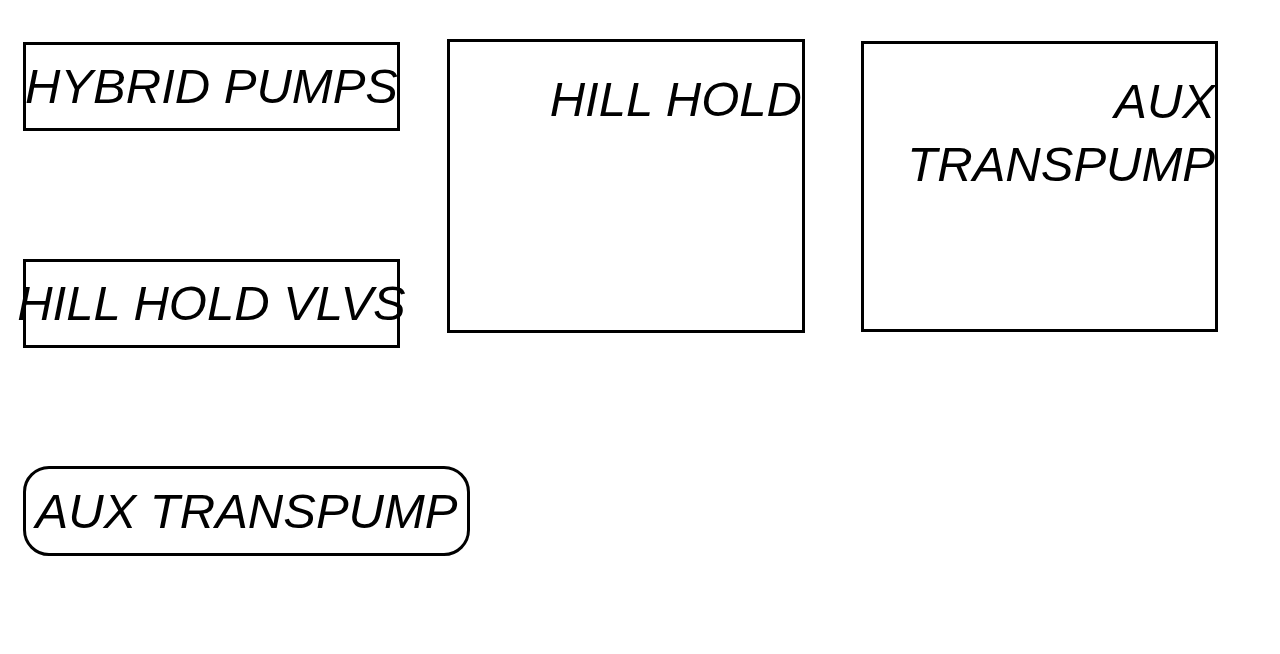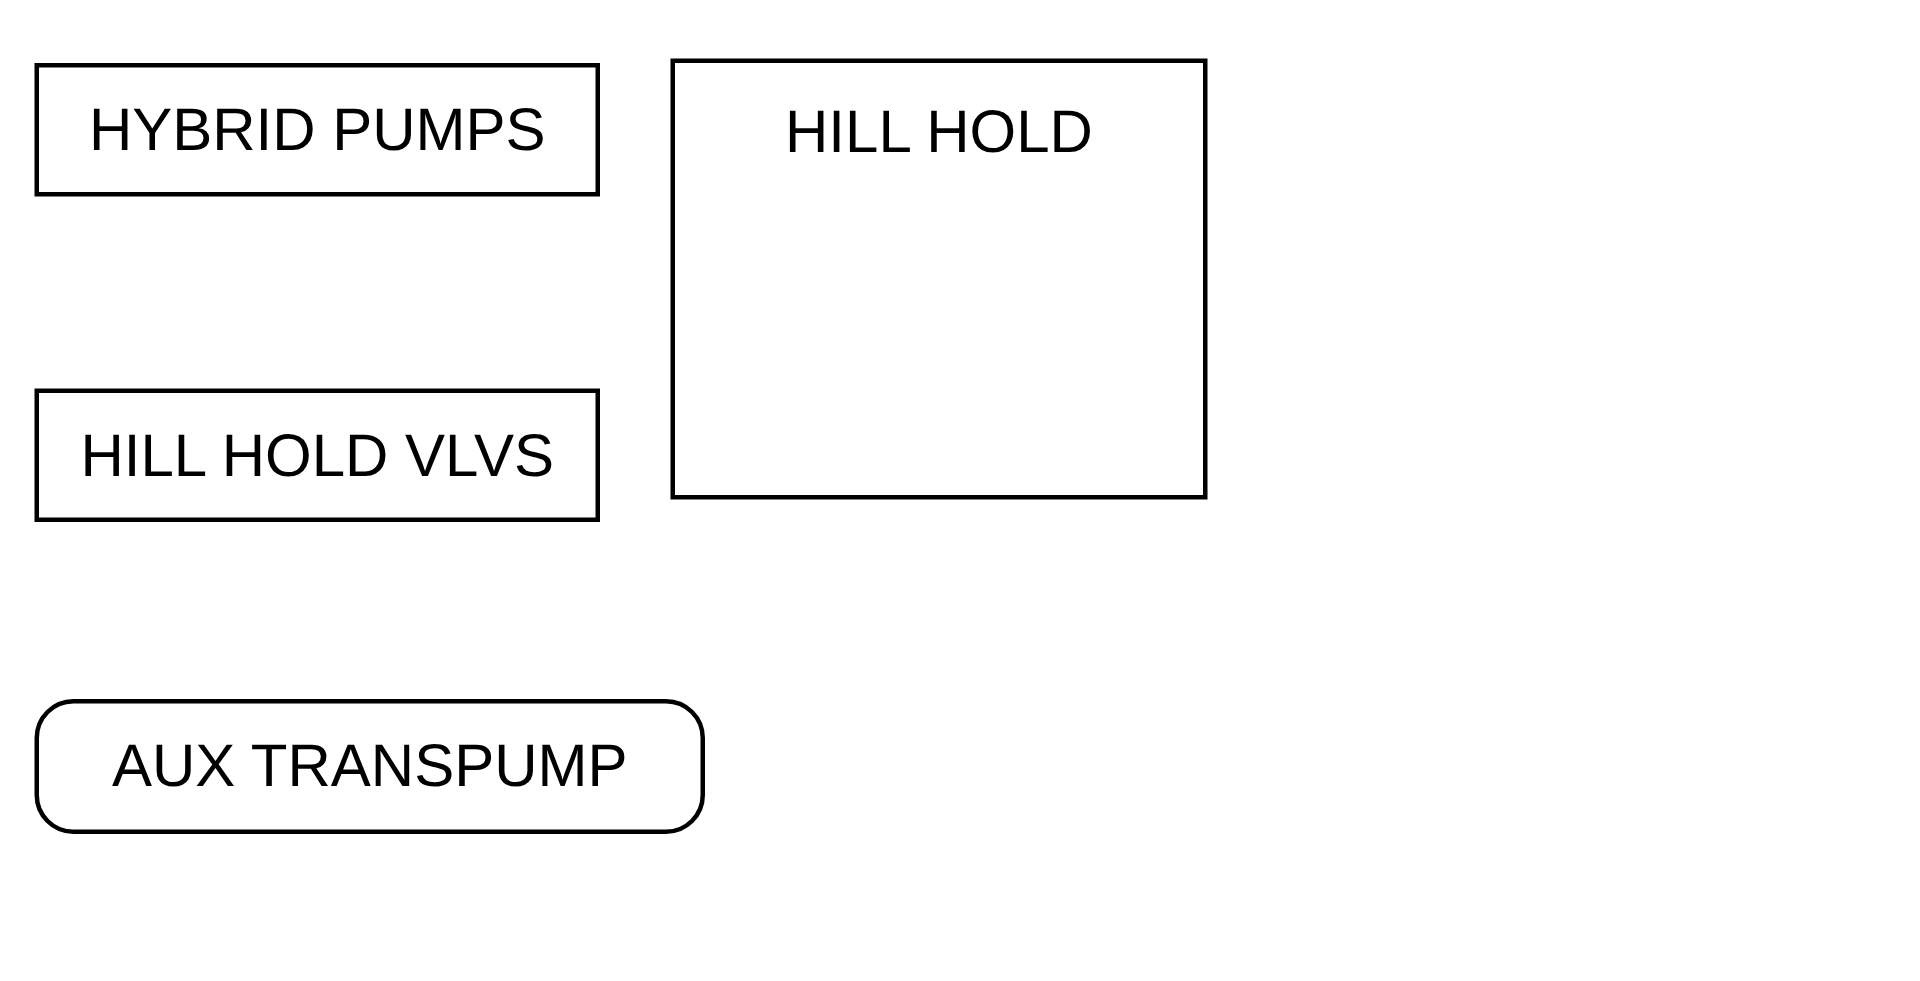--- a/index.html
+++ b/index.html
@@ -14,32 +14,33 @@
     background: #ffffff;
     font-family: "Liberation Sans", sans-serif;
     color: #000000;
     overflow: hidden;
   }
   .box {
     position: absolute;
     border: 3px solid #000000;
     background: #ffffff;
     box-sizing: border-box;
-    font-size: 40px;
+    font-size: 49px;
     line-height: 1.2;
     white-space: nowrap;
+    font-style: italic;
   }
   .box.small {
     display: flex;
     align-items: center;
     justify-content: center;
   }
   .box.large {
-    text-align: center;
-    padding-top: 15px;
+    text-align: right;
+    padding-top: 26px;
     line-height: 63px;
   }
   
   #box-hybrid-pumps   { left: 23px;  top: 42px;  width: 377px; height: 89px; }
   #box-hill-hold-sm   { left: 23px;  top: 259px; width: 377px; height: 89px; }
   #box-aux-trans-sm   { left: 23px;  top: 466px; width: 447px; height: 90px; border-radius: 26px; }
   
   #box-hill-hold-lg   { left: 447px; top: 39px;  width: 358px; height: 294px; }
   #box-aux-trans-lg   { left: 861px; top: 41px;  width: 357px; height: 291px; }
   .line { display: block; }
@@ -58,14 +59,18 @@
   </div>
 
   <div class="box small" id="box-aux-trans-sm">
     <span class="line">AUX TRANSPUMP</span>
   </div>
 
   <div class="box large" id="box-hill-hold-lg">
     <span class="line">HILL HOLD</span>
   </div>
 
+  <div class="box large" id="box-aux-trans-lg">
+    <span class="line">AUX</span>
+    <span class="line">TRANSPUMP</span>
+  </div>
 
 </div>
 
 </body></html>

